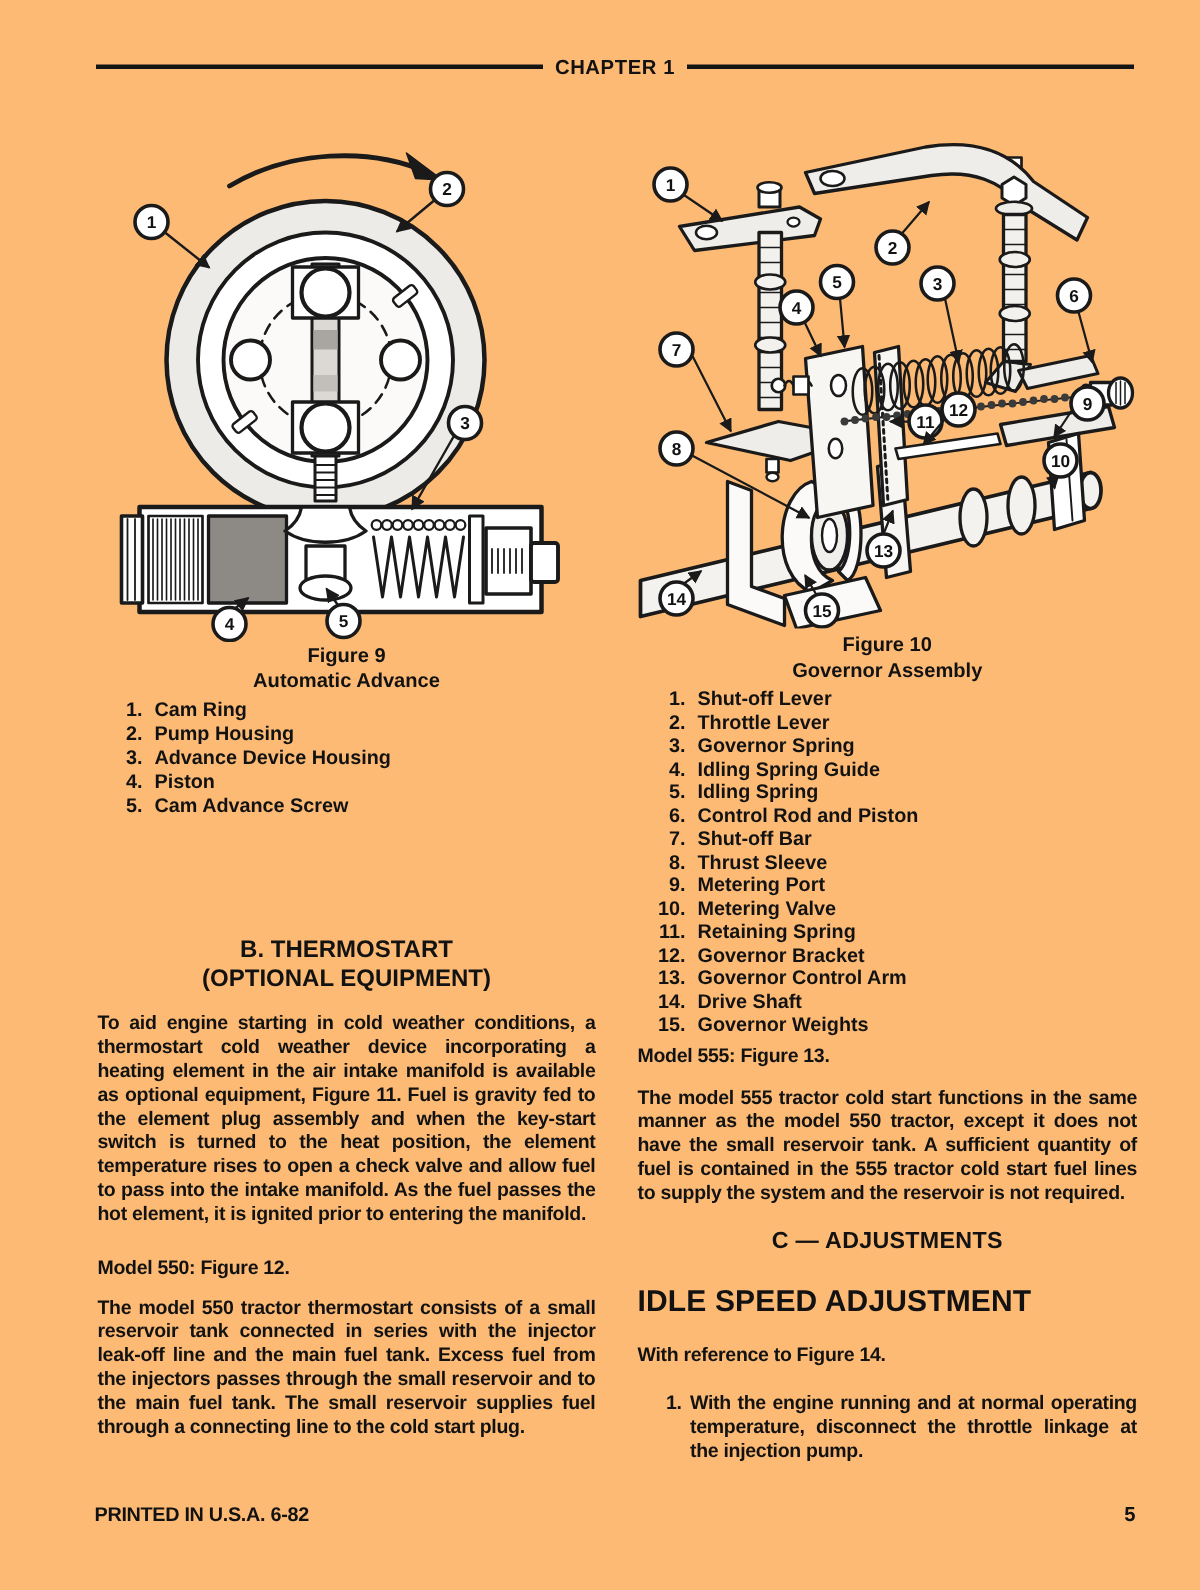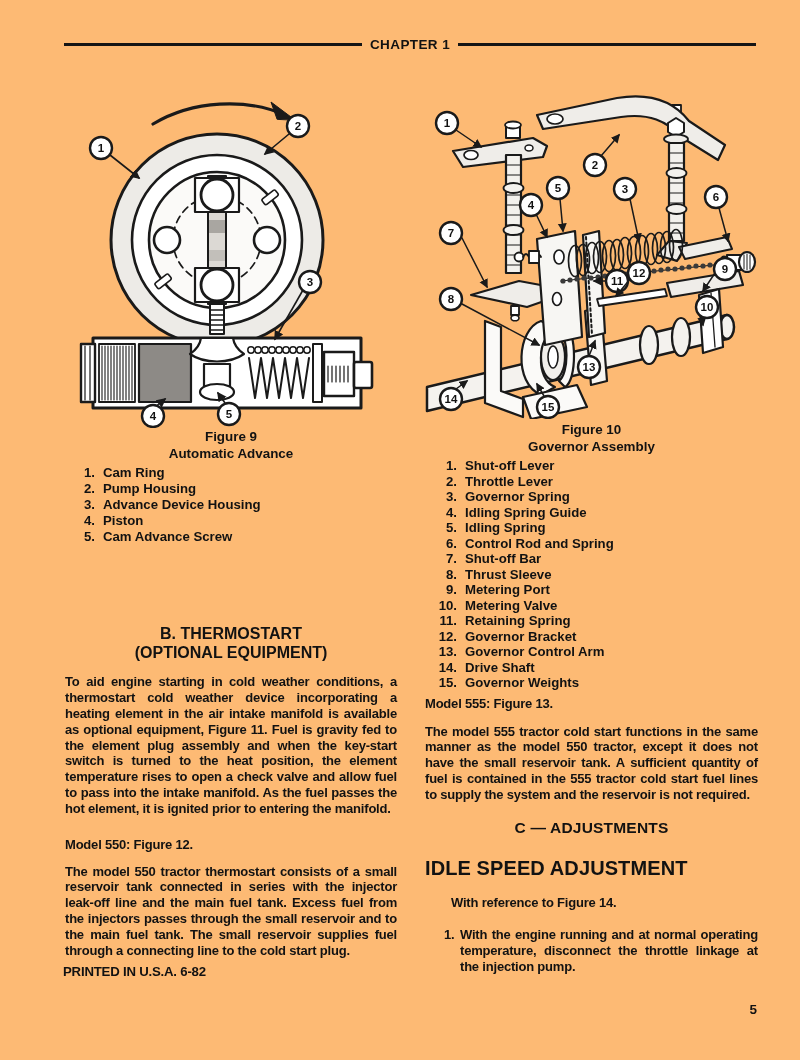--- a/index.html
+++ b/index.html
@@ -30,26 +30,26 @@
   .parts10 .num { width:32px; }
   .parts .lbl { flex:1; }
   
   .section-heading { text-align:center; font-size:16px; line-height:18.5px; margin-top:80px; }
   .body-para { margin-top:12px; font-size:13px; line-height:15.8px; text-align:justify; letter-spacing:-0.2px; }
   .ref-line  { margin-top:20px; font-size:13px; letter-spacing:-0.2px; }
   .col-right .ref-line { margin-top:5px; }
   .col-right .body-para { margin-top:13px; }
   .adj-heading { text-align:center; font-size:15.5px; margin-top:17px; letter-spacing:.2px; }
   .adj-sub   { font-size:20px; margin-top:20px; letter-spacing:.1px; }
-  .adj-intro { font-size:13px; margin-top:15px; letter-spacing:-0.2px;margin-left:26px; }
+  .adj-intro { font-size:13px; margin-top:15px; letter-spacing:-0.2px; }
   .step { display:flex; margin-top:17px; font-size:13px; line-height:15.8px; letter-spacing:-0.2px; }
   .step .step-num { flex:none; margin-left:19px; width:16px; }
   .step .step-text { flex:1; text-align:justify; }
   
-  .footer-left { position:absolute; left:63px; top:964px; font-size:13.2px; letter-spacing:-0.2px; }
+  .footer-left { position:absolute; left:63px; top:1002px; font-size:13.2px; letter-spacing:-0.2px; }
   .page-number { position:absolute; left:65px; top:1002px; width:692px; text-align:right; font-size:13.5px; }
   
   svg text.co { font-size:11.5px; font-weight:700; fill:#121212; }
 </style>
 </head>
 <body>
 
 <div class="page">
 
   <div class="header">
@@ -400,21 +400,21 @@
       <div class="row">
           <span class="num">4.</span>
           <span class="lbl">Idling Spring Guide</span>
         </div>
       <div class="row">
           <span class="num">5.</span>
           <span class="lbl">Idling Spring</span>
         </div>
       <div class="row">
           <span class="num">6.</span>
-          <span class="lbl">Control Rod and Spring</span>
+          <span class="lbl">Control Rod and Piston</span>
         </div>
       <div class="row">
           <span class="num">7.</span>
           <span class="lbl">Shut-off Bar</span>
         </div>
       <div class="row">
           <span class="num">8.</span>
           <span class="lbl">Thrust Sleeve</span>
         </div>
       <div class="row">

